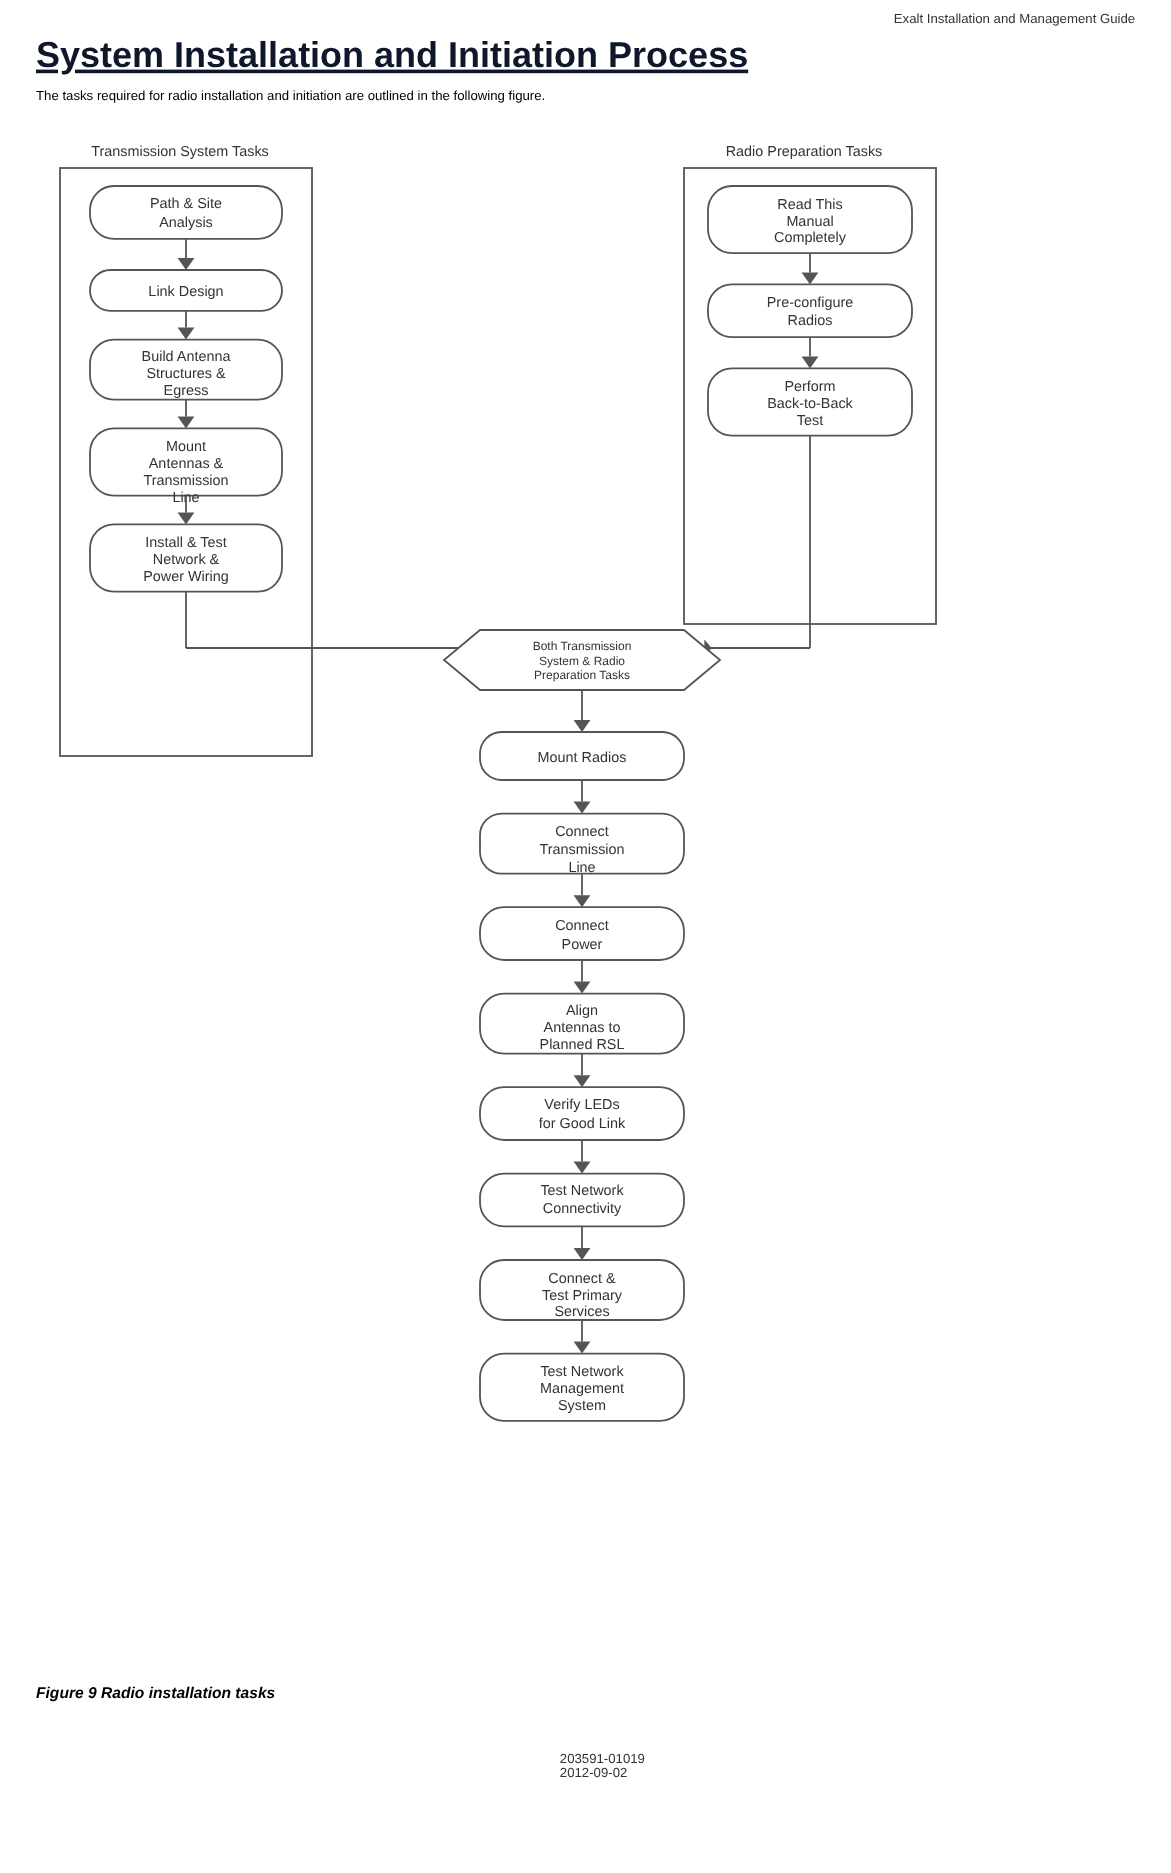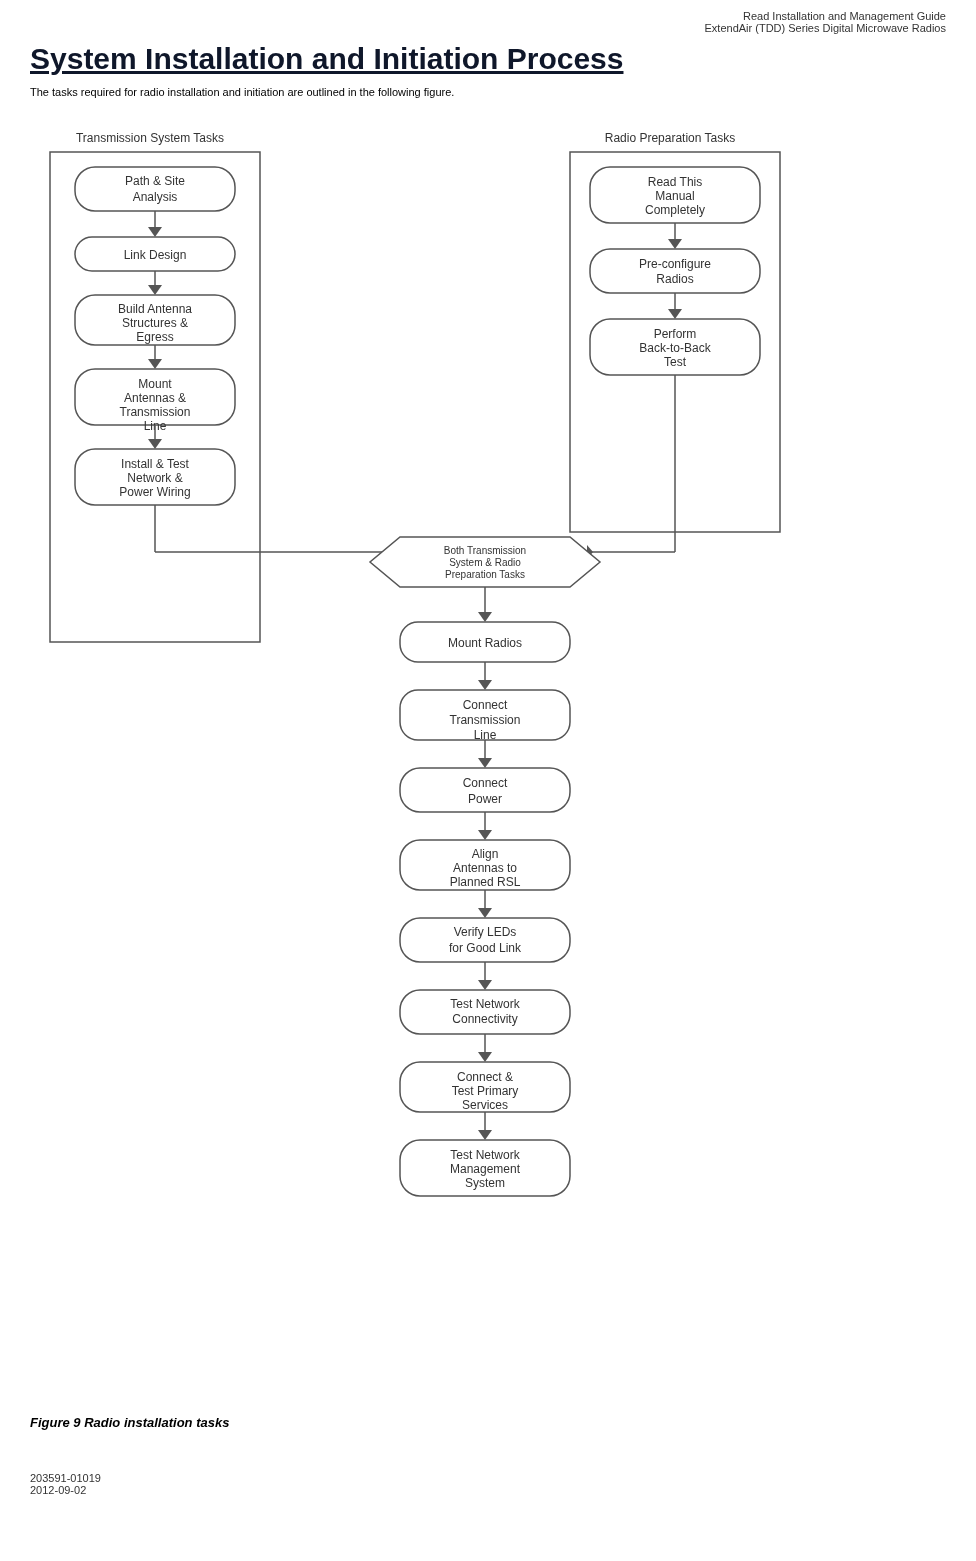--- a/index.html
+++ b/index.html
@@ -45,22 +45,21 @@
       font-weight: bold;
     }
   </style>
 </head>
 <body>
 
 
 
 
 <div class="header-right">
-  <div>Read Installation and Management Guide</div>
-  <div>ExtendAir (TDD) Series Digital Microwave Radios</div>
+  <div>Exalt Installation and Management Guide</div>
 </div>
 
 
 <div class="page-title">System Installation and Initiation Process</div>
 
 
 <div class="subtitle">The tasks required for radio installation and initiation are outlined in the following figure.</div>
 
 
 <svg class="main-svg" viewBox="0 0 920 1280" xmlns="http://www.w3.org/2000/svg" style="font-family:Arial,sans-serif;">
@@ -200,21 +199,21 @@
   <text x="455" y="1065" text-anchor="middle" font-size="12" fill="#333">System</text>
 
 </svg>
 
 
 <div class="figure-caption">
   <span>Figure 9   Radio installation tasks</span>
 </div>
 
 
-<div style="display:flex; justify-content:flex-start; font-size:11px; color:#333; margin-top:10px;">
+<div style="display:flex; justify-content:center; font-size:11px; color:#333; margin-top:10px;margin-left:28px;">
   <div>
     <div>203591-010</div>
     <div>2012-09-02</div>
   </div>
   <div>19</div>
 </div>
 
 
 
 

